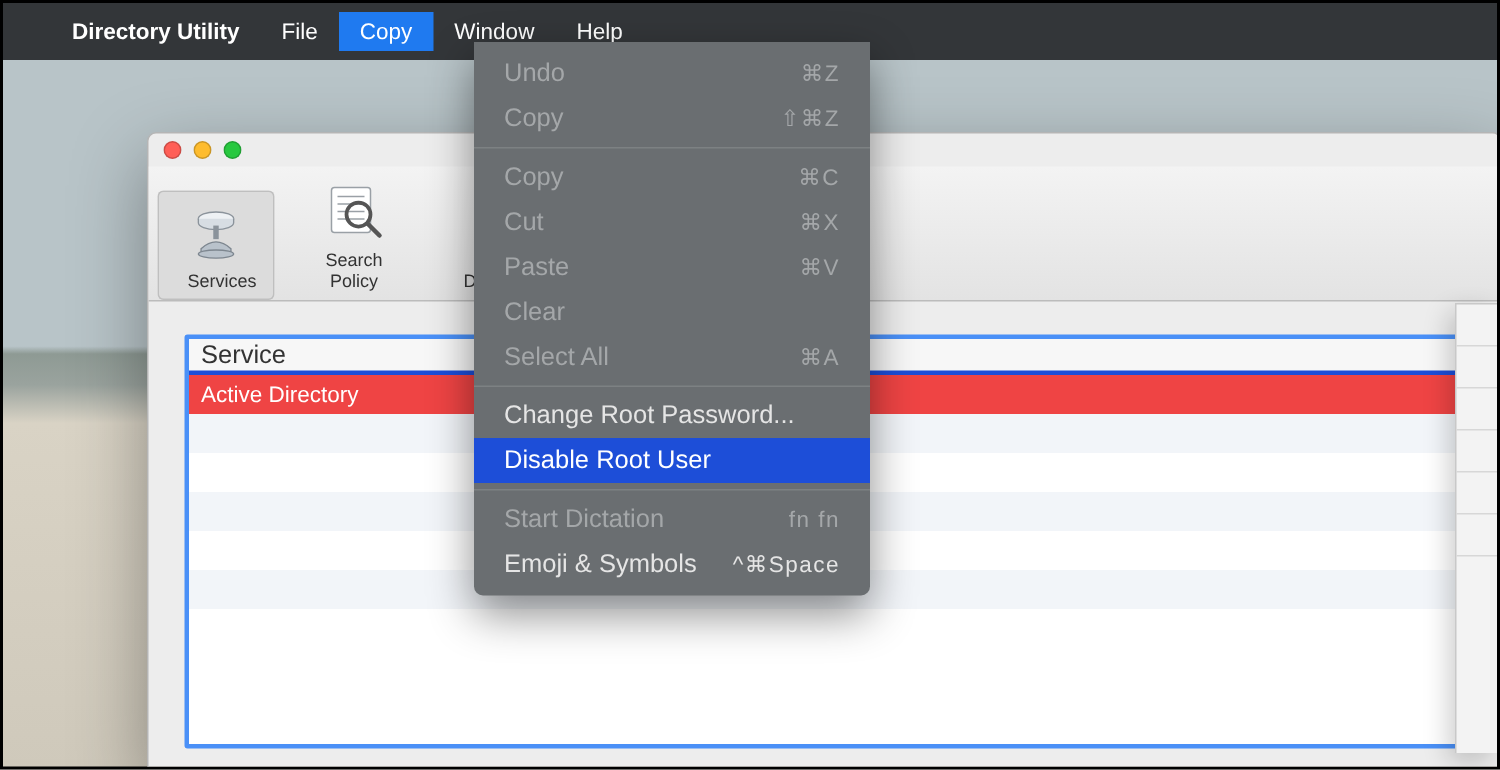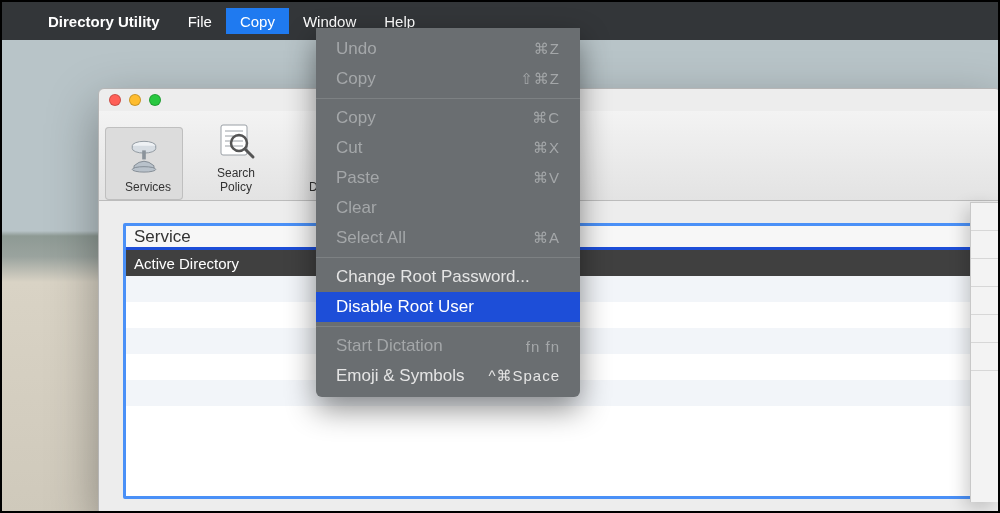--- a/index.html
+++ b/index.html
@@ -59,21 +59,21 @@
   .listhead {
     height: 24px; border-bottom: 3px solid #1d4ed8;
     display: flex; align-items: center; padding-left: 8px;
     font-size: 17px; color: #333; background: #f7f7f7;
   }
   .rows { }
   .row {
     height: 26px; display: flex; align-items: center; padding-left: 8px;
     font-size: 15px; color: #222;
   }
-  .row.selected { background: #404040; color: #fff; }
+  .row.selected { background: #ef4444; color: #fff; }
   .row.alt { background: #f2f5f9; }
 
   
   .dropdown {
     position: absolute; top: 26px; left: 314px; width: 264px;
     background: #6a6e71; color: #e5e5e5;
     font-size: 17px;
     border-radius: 0 0 6px 6px;
     box-shadow: 0 12px 30px rgba(0,0,0,0.45);
     padding: 6px 0;

